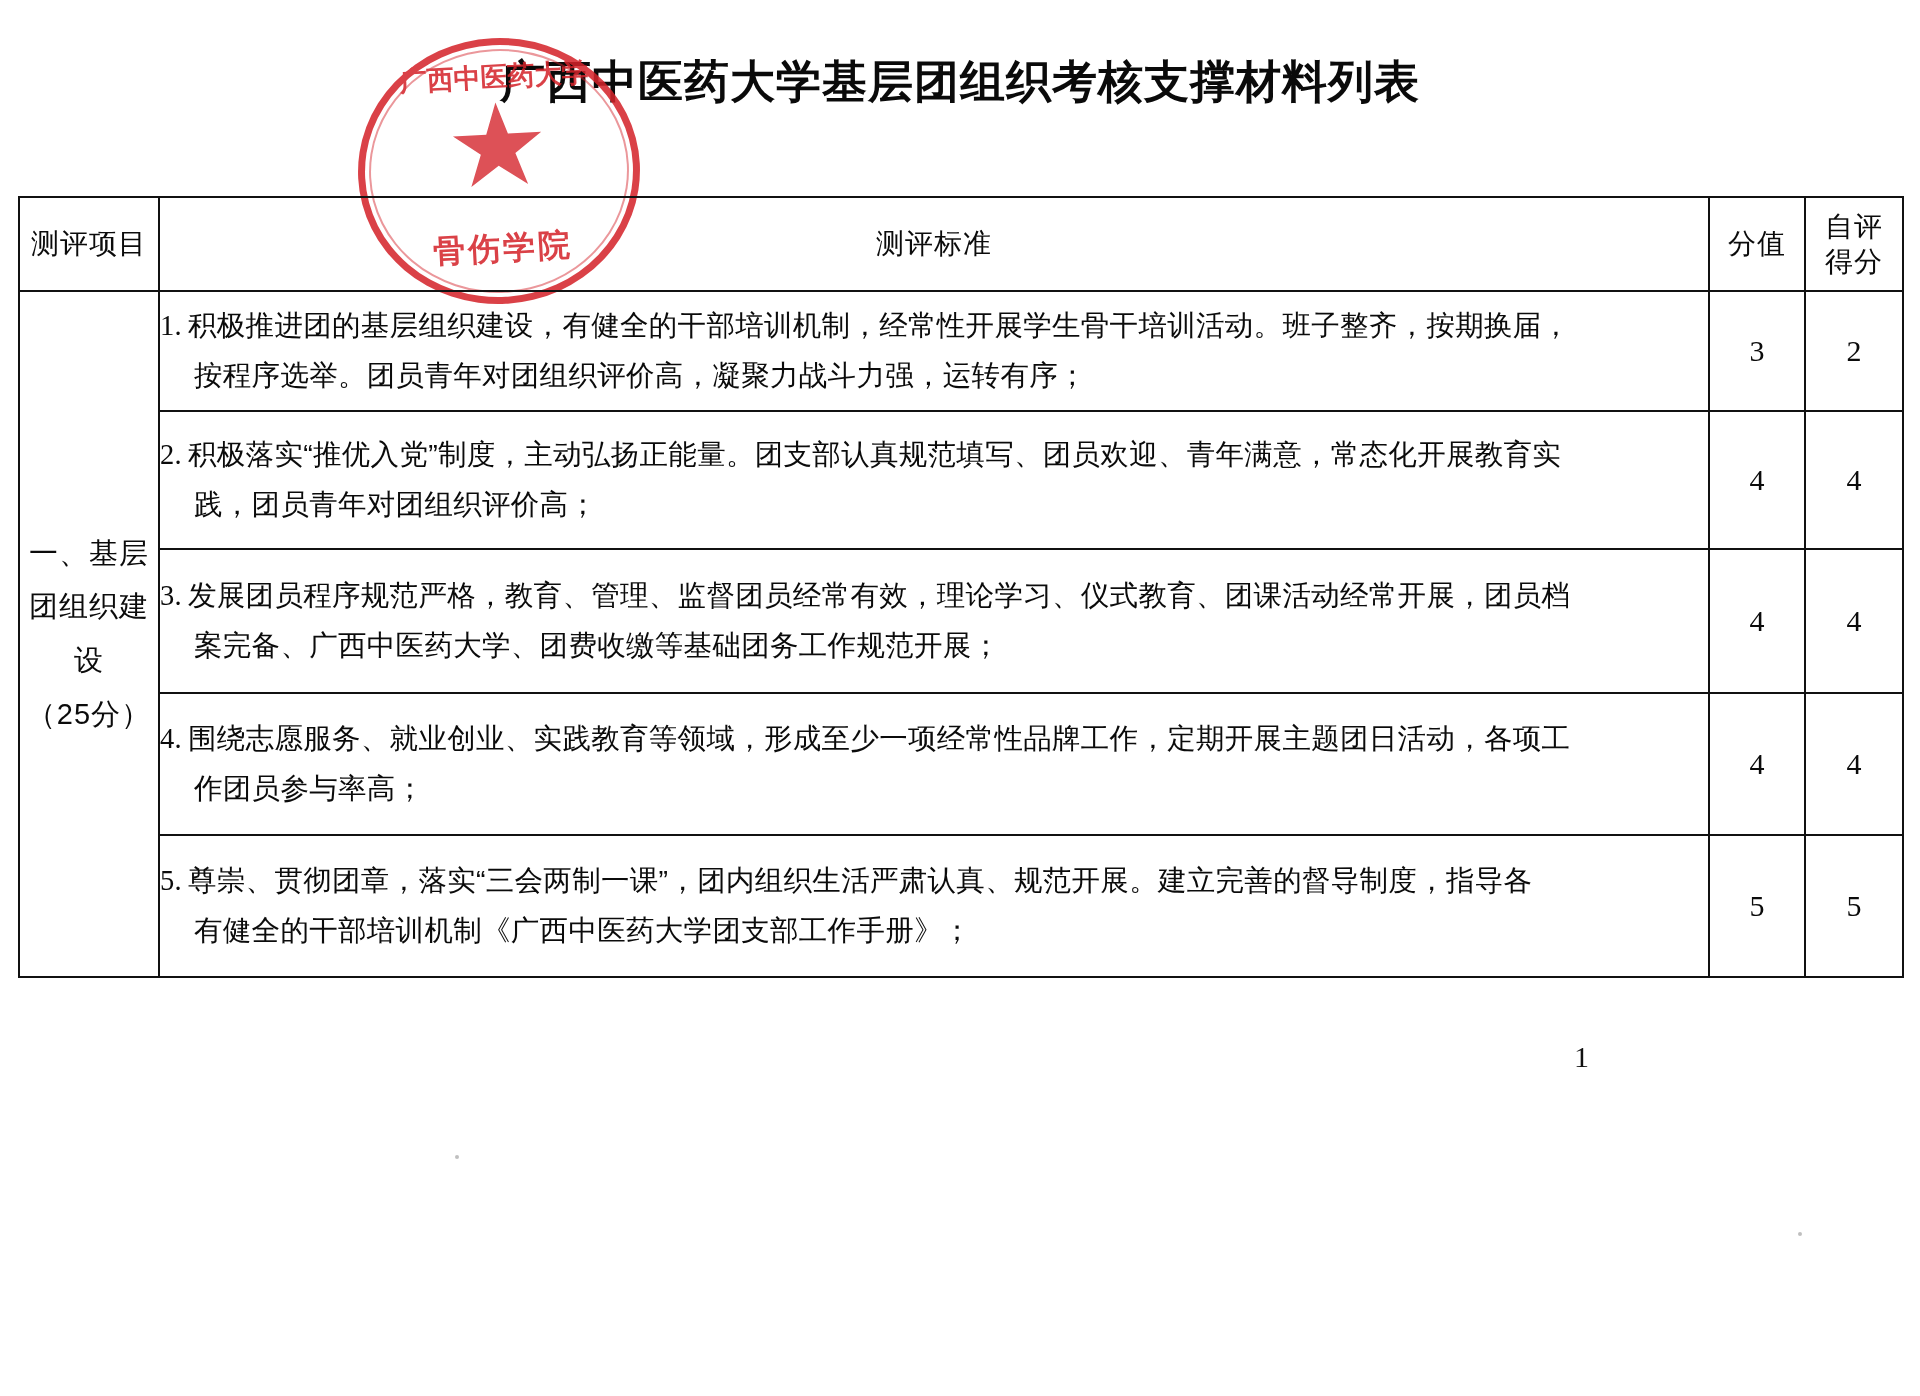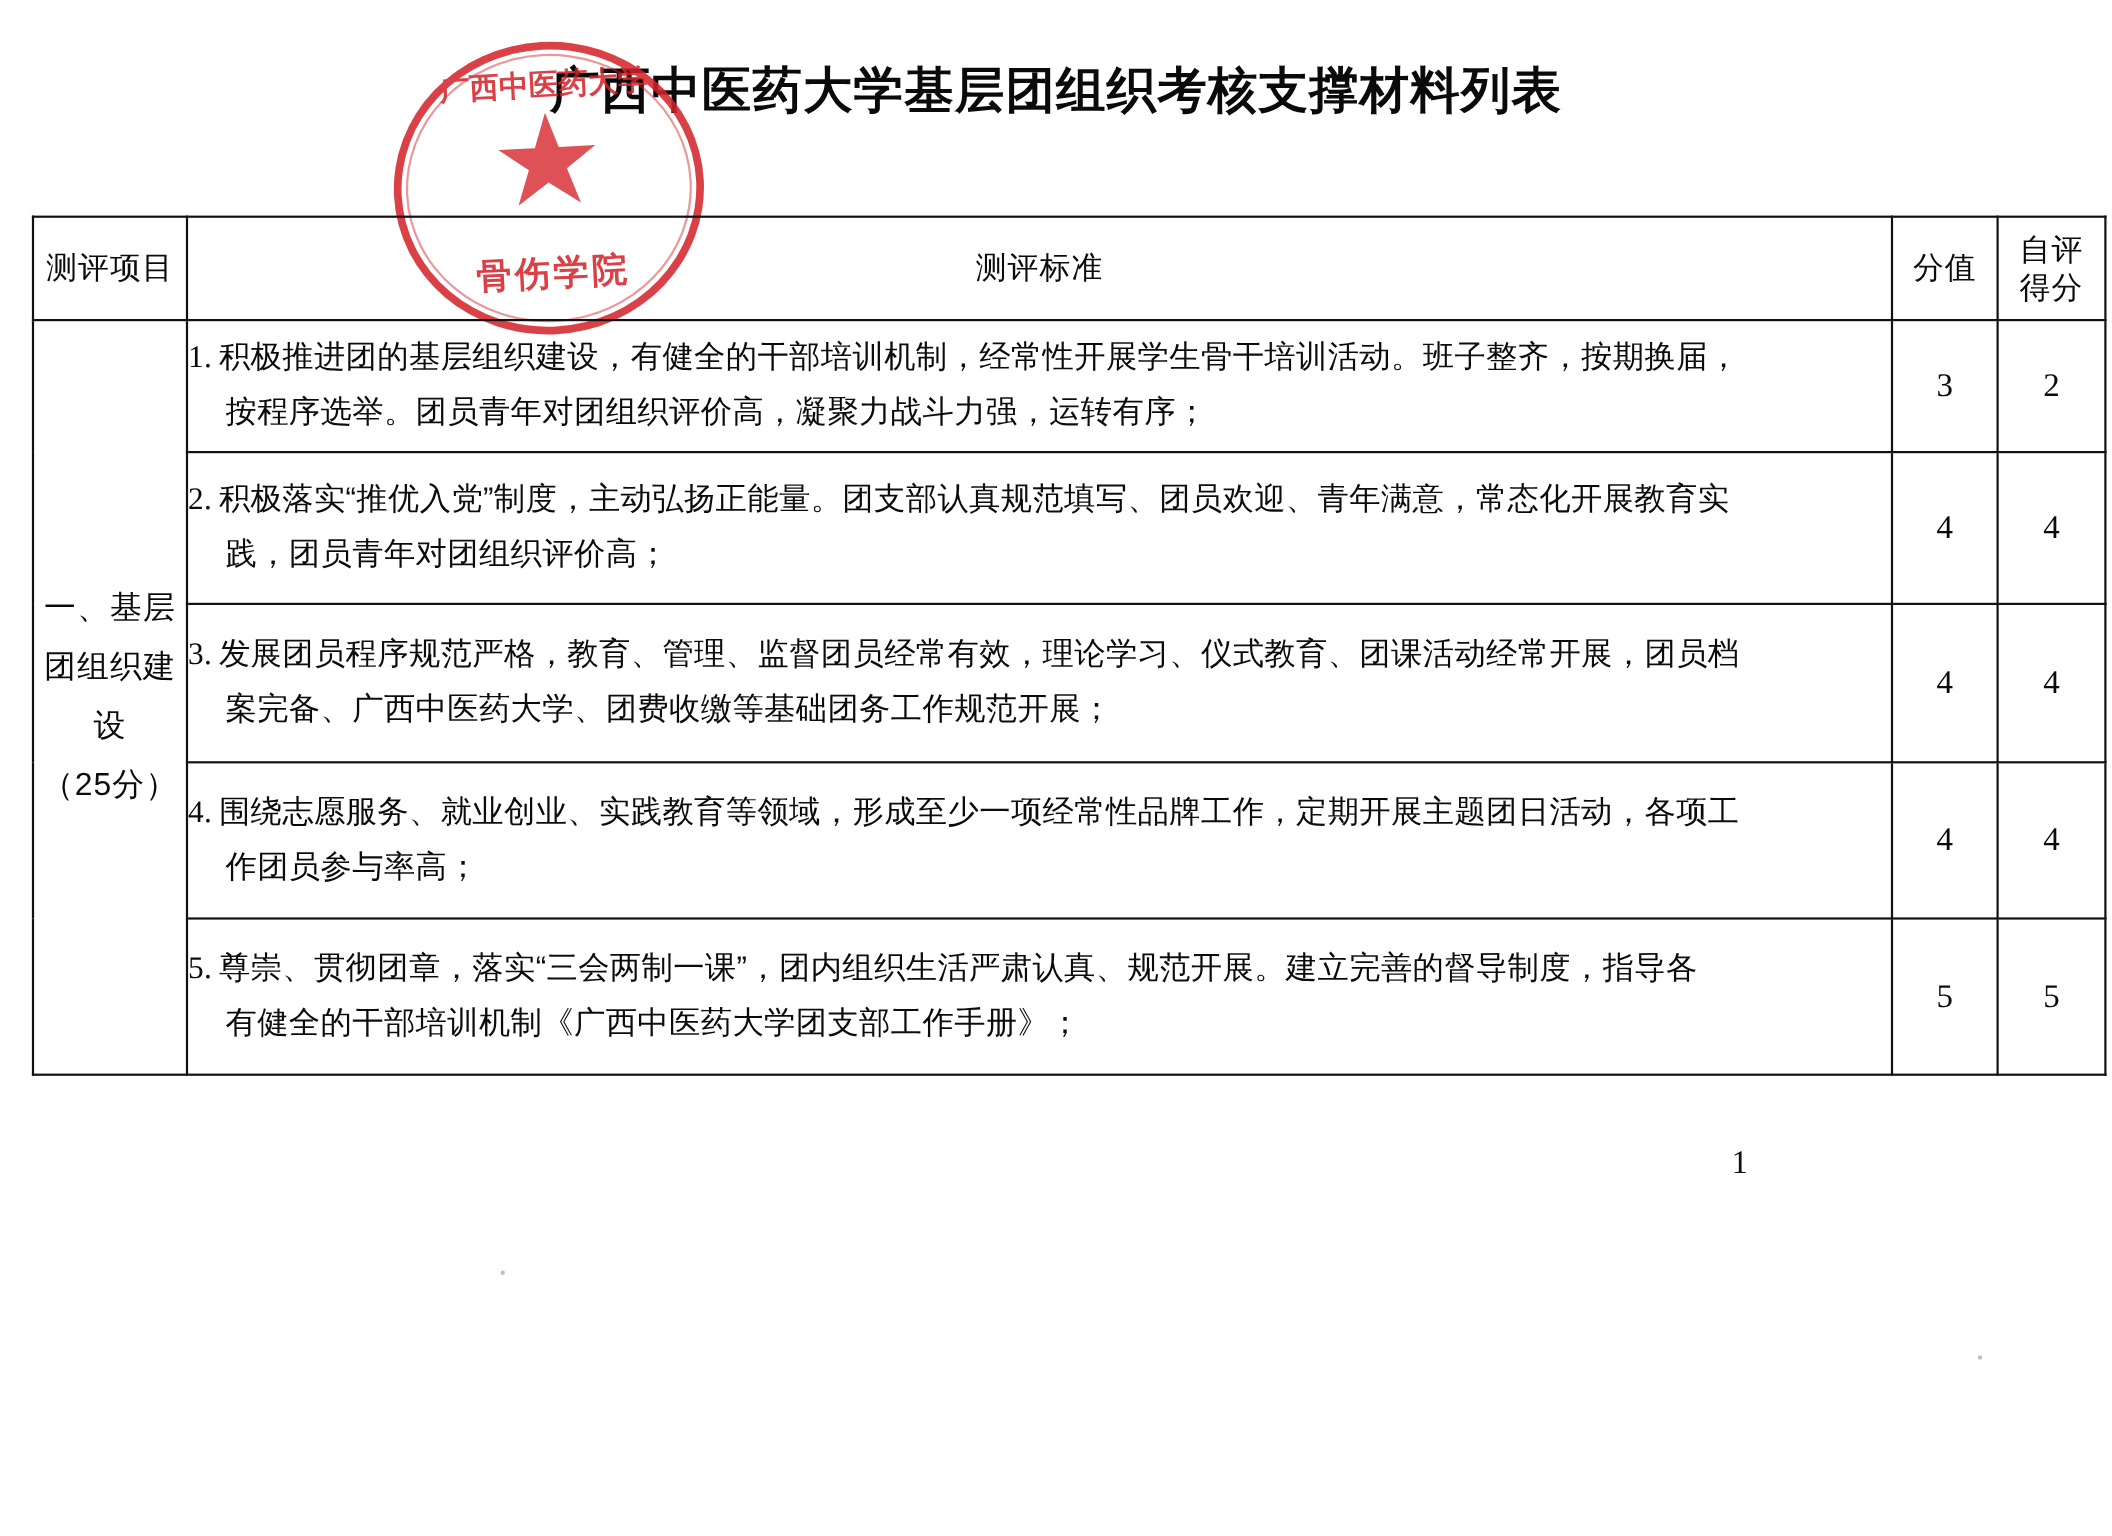--- a/index.html
+++ b/index.html
@@ -104,21 +104,21 @@
     color: #d4232a;
     font-size: 32px;
     font-weight: bold;
     letter-spacing: 3px;
     font-family: "Liberation Sans", "DejaVu Sans", sans-serif;
   }
 
   
   .table-wrap {
     position: absolute;
-    left: 29px;
+    left: 18px;
     top: 196px;
     width: 1884px;
   }
   table.assess {
     border-collapse: collapse;
     width: 1884px;
     table-layout: fixed;
   }
   table.assess th, table.assess td {
     border: 2px solid #111;

